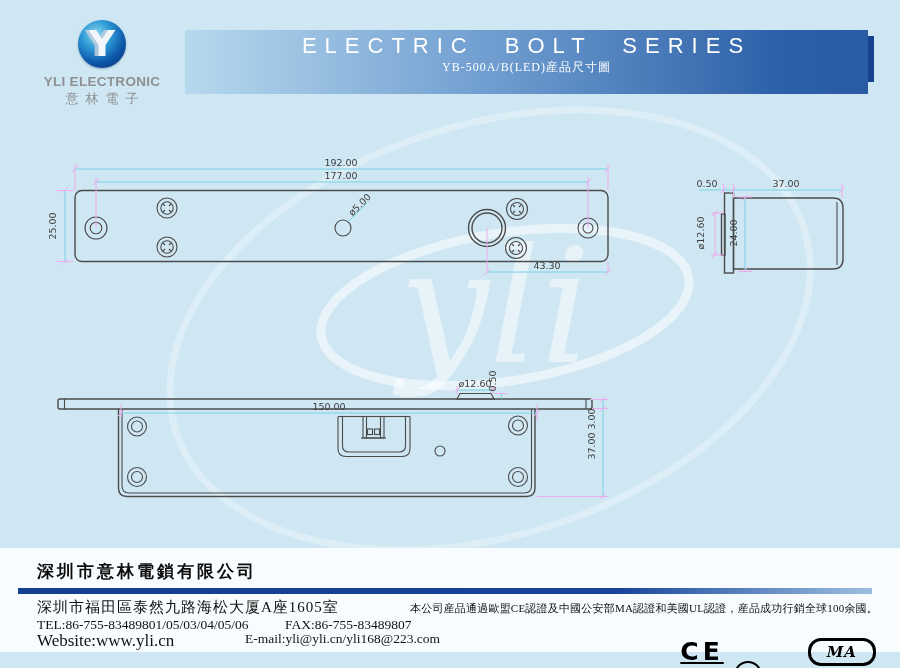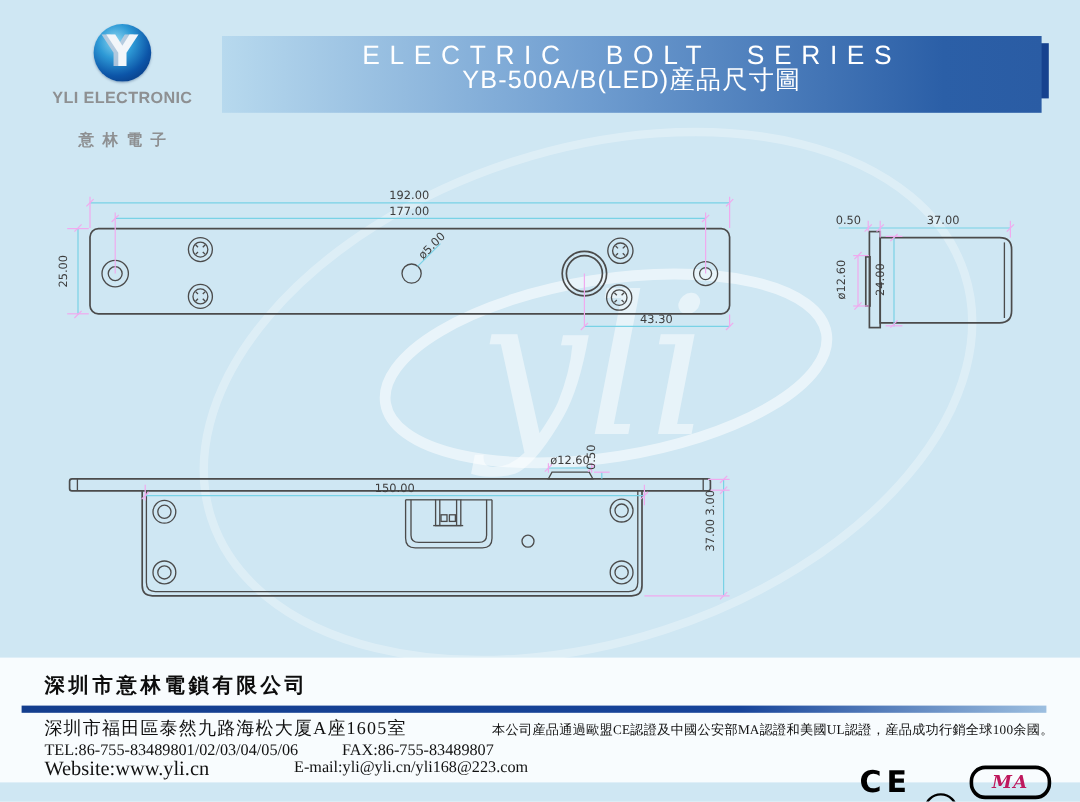--- a/index.html
+++ b/index.html
@@ -8,29 +8,29 @@
 
   
   #logo{position:absolute;left:22px;top:14px;width:160px;text-align:center;}
   .logo-circle{position:relative;width:48px;height:48px;margin:6px auto 0;border-radius:50%;
      background:radial-gradient(circle at 38% 30%, #8ed8f2 0%, #2e9ad6 32%, #0c55a8 64%, #072a6a 100%);
      box-shadow:0 1px 2px rgba(0,40,90,.35);}
   .logo-y{position:absolute;left:0;top:2px;width:100%;text-align:center;
      font:bold 36px "DejaVu Sans",sans-serif;color:#f2f6fa;line-height:44px;
      text-shadow:-4px 0 0 rgba(195,206,222,.85);}
   .logo-en{margin-top:6px;font-size:13.5px;font-weight:700;color:#8e9092;letter-spacing:.3px;white-space:nowrap;}
-  .logo-cn{margin-top:19px;font-size:13px;font-weight:bold;color:#8e9092;letter-spacing:7px;text-indent:7px;}
+  .logo-cn{margin-top:1px;font-size:13px;font-weight:normal;color:#8e9092;letter-spacing:7px;text-indent:7px;}
 
   
   #banner-shadow{position:absolute;left:191px;top:36px;width:683px;height:46px;background:#16428f;}
   #banner{position:absolute;left:185px;top:30px;width:683px;height:64px;
      background:linear-gradient(90deg,#b7d9ee 0%,#6f9dd0 45%,#2b5fa7 88%,#2a5ca4 100%);
      color:#fff;text-align:center;}
   .banner-title{margin-top:4px;font-size:22px;font-weight:500;letter-spacing:8px;word-spacing:16px;line-height:24px;}
-  .banner-sub{font-size:21px;font-weight:500;letter-spacing:1px;line-height:18px;}
+  .banner-sub{font-size:12px;font-weight:500;letter-spacing:1px;line-height:18px;font-family:Liberation Serif, serif;}
 
   
   #draw{position:absolute;left:0;top:0;}
   .ln{fill:none;stroke:#4b4b4b;stroke-width:1.4;}
   .ln2{fill:none;stroke:#4b4b4b;stroke-width:1.1;}
   .cy{stroke:#79d2e6;stroke-width:1;fill:none;}
   .mg{stroke:#f0aaee;stroke-width:1;fill:none;}
   .dtxt{font-family:"DejaVu Sans",sans-serif;font-size:9.5px;fill:#3d3d3d;text-anchor:middle;}
   .wm-script{font-family:"DejaVu Serif",serif;font-style:italic;fill:rgba(255,255,255,.5);}
 
@@ -40,25 +40,25 @@
   .f-bar{position:absolute;left:18px;top:40px;width:854px;height:6px;
      background:linear-gradient(90deg,#143e8e 0%,#17449a 70%,#9dbfe0 100%);}
   .f-serif{font-family:"Liberation Serif",serif;font-weight:normal;color:#111;}
   .f-address{position:absolute;left:37px;top:50px;font-size:15px;letter-spacing:1px;}
   .f-tel{position:absolute;left:37px;top:69px;font-size:13.5px;}
   .f-fax{position:absolute;left:245px;top:69px;font-size:13.5px;margin-left:40px;}
   .f-web{position:absolute;left:37px;top:83px;font-size:17px;}
   .f-mail{position:absolute;left:245px;top:83px;font-size:13.5px;}
   .f-note{position:absolute;right:22px;top:53px;font-size:11px;letter-spacing:.2px;}
   .f-certs{position:absolute;right:24px;top:66px;display:flex;align-items:center;gap:10px;}
-  .ce-mark{font-family:"DejaVu Sans",sans-serif;font-size:25px;font-weight:600;letter-spacing:4px;color:#000;}
+  .ce-mark{font-family:"DejaVu Sans",sans-serif;font-size:25px;font-weight:600;letter-spacing:4px;color:#000;text-decoration:underline;}
   .ul-mark{width:24px;height:24px;border:2px solid #000;border-radius:50%;display:flex;align-items:center;
      justify-content:center;font:italic bold 10px "DejaVu Sans",sans-serif;color:#000;margin-top:47px;}
   .ma-mark{height:22px;border:3px solid #000;border-radius:13px;padding:0 16px;display:flex;align-items:center;
-     justify-content:center;font:bold 15px "DejaVu Serif",serif;font-style:italic;color:#be185d;letter-spacing:1px;}
+     justify-content:center;font:bold 15px "DejaVu Serif",serif;font-style:italic;color:#000000;letter-spacing:1px;margin-left:36px;}
 </style>
 </head>
 <body>
 
 <div id="page">
 
   <div id="logo">
     <div class="logo-circle">
       <div class="logo-y">Y</div>
     </div>
@@ -246,21 +246,21 @@
       <text class="dtxt" x="496" y="381" transform="rotate(-90 496 381)">0.50</text>
       <text class="dtxt" x="595" y="419" transform="rotate(-90 595 419)">3.00</text>
       <text class="dtxt" x="595" y="446" transform="rotate(-90 595 446)">37.00</text>
     </g>
   </svg>
 
   <div id="footer">
     <div class="f-company">深圳市意林電鎖有限公司</div>
     <div class="f-bar"></div>
     <div class="f-address f-serif">深圳市福田區泰然九路海松大厦A座1605室</div>
-    <div class="f-tel f-serif">TEL:86-755-83489801/02/03/04/05/06</div>
+    <div class="f-tel f-serif">TEL:86-755-83489801/05/03/04/05/06</div>
     <div class="f-fax f-serif">FAX:86-755-83489807</div>
     <div class="f-web f-serif">Website:www.yli.cn</div>
     <div class="f-mail f-serif">E-mail:yli@yli.cn/yli168@223.com</div>
     <div class="f-note f-serif">本公司産品通過歐盟CE認證及中國公安部MA認證和美國UL認證，産品成功行銷全球100余國。</div>
     <div class="f-certs">
       <span class="ce-mark">CE</span>
       <span class="ul-mark">UL</span>
       <span class="ma-mark">MA</span>
     </div>
   </div>

